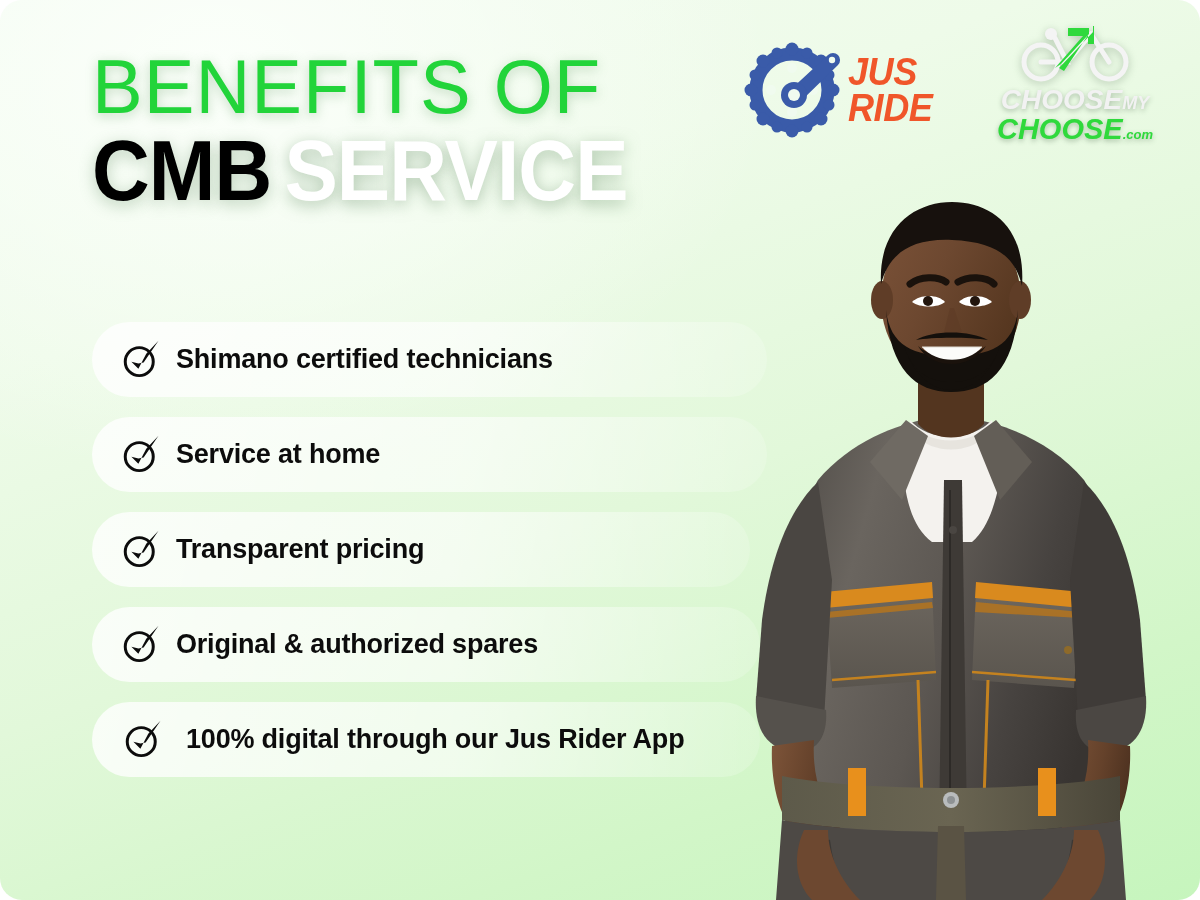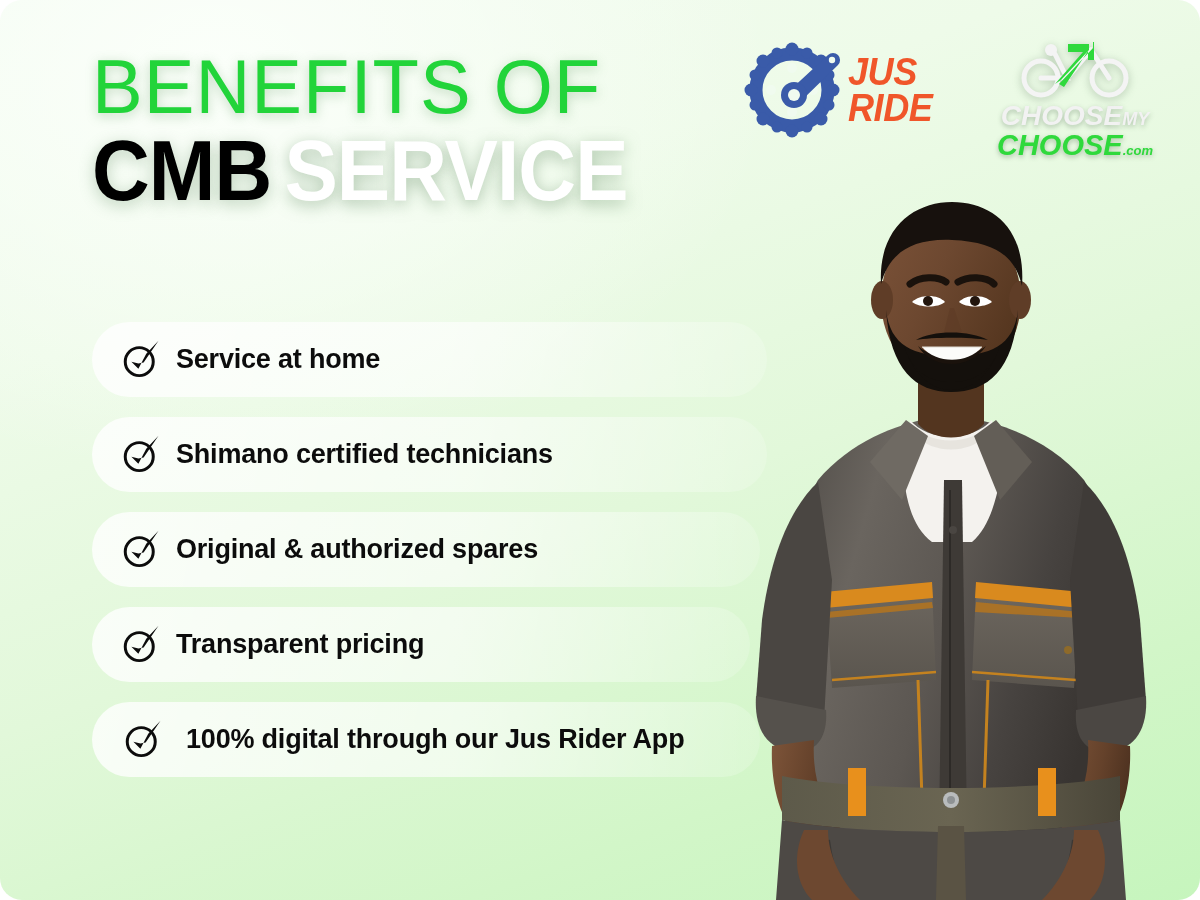--- a/index.html
+++ b/index.html
@@ -77,21 +77,21 @@
     line-height: 0.96;
     color: #f0562a;
     letter-spacing: -0.5px;
     transform: scaleX(0.95);
     transform-origin: left center;
   }
 
   .logo-cmb {
     position: absolute;
     left: 975px;
-    top: 38px;
+    top: 22px;
     width: 200px;
     height: 128px;
     text-align: center;
   }
   .cmb-wordmark {
     margin-top: -2px;
     line-height: 1;
     text-align: center;
   }
   .cmb-l1 {
@@ -243,50 +243,50 @@
       <path d="M44 46 L78 10 L78 4 L79 4 L79 22 L73 22 L73 13 L49 49 z" fill="#2fd93c"></path>
     </svg>
     <div class="cmb-wordmark">
       <div class="cmb-l1"><span>CHOOSE</span><span class="cmb-my">MY</span></div>
       <div class="cmb-l2"><span>CHOOSE</span><span class="cmb-dotcom">.com</span></div>
     </div>
   </div>
 
   <div class="benefits">
 
+    <div class="pill pill-2">
+      <svg class="check-icon" viewBox="0 0 48 48">
+        <circle cx="22" cy="27" r="16" fill="none" stroke="#0c0c0c" stroke-width="3.4"></circle>
+        <path d="M13 27 L21 35 L30 18 L44 3 L27 28 L21 29 z" fill="#0c0c0c"></path>
+      </svg>
+      <span class="pill-label">Shimano certified technicians</span>
+    </div>
+
     <div class="pill pill-1">
       <svg class="check-icon" viewBox="0 0 48 48">
         <circle cx="22" cy="27" r="16" fill="none" stroke="#0c0c0c" stroke-width="3.4"></circle>
         <path d="M13 27 L21 35 L30 18 L44 3 L27 28 L21 29 z" fill="#0c0c0c"></path>
       </svg>
       <span class="pill-label">Service at home</span>
     </div>
 
-    <div class="pill pill-2">
+    <div class="pill pill-4">
       <svg class="check-icon" viewBox="0 0 48 48">
         <circle cx="22" cy="27" r="16" fill="none" stroke="#0c0c0c" stroke-width="3.4"></circle>
         <path d="M13 27 L21 35 L30 18 L44 3 L27 28 L21 29 z" fill="#0c0c0c"></path>
       </svg>
-      <span class="pill-label">Shimano certified technicians</span>
+      <span class="pill-label">Transparent pricing</span>
     </div>
 
     <div class="pill pill-3">
       <svg class="check-icon" viewBox="0 0 48 48">
         <circle cx="22" cy="27" r="16" fill="none" stroke="#0c0c0c" stroke-width="3.4"></circle>
         <path d="M13 27 L21 35 L30 18 L44 3 L27 28 L21 29 z" fill="#0c0c0c"></path>
       </svg>
       <span class="pill-label">Original &amp; authorized spares</span>
-    </div>
-
-    <div class="pill pill-4">
-      <svg class="check-icon" viewBox="0 0 48 48">
-        <circle cx="22" cy="27" r="16" fill="none" stroke="#0c0c0c" stroke-width="3.4"></circle>
-        <path d="M13 27 L21 35 L30 18 L44 3 L27 28 L21 29 z" fill="#0c0c0c"></path>
-      </svg>
-      <span class="pill-label">Transparent pricing</span>
     </div>
 
     <div class="pill pill-5">
       <svg class="check-icon" viewBox="0 0 48 48">
         <circle cx="22" cy="27" r="16" fill="none" stroke="#0c0c0c" stroke-width="3.4"></circle>
         <path d="M13 27 L21 35 L30 18 L44 3 L27 28 L21 29 z" fill="#0c0c0c"></path>
       </svg>
       <span class="pill-label">100% digital through our Jus Rider App</span>
     </div>
 

